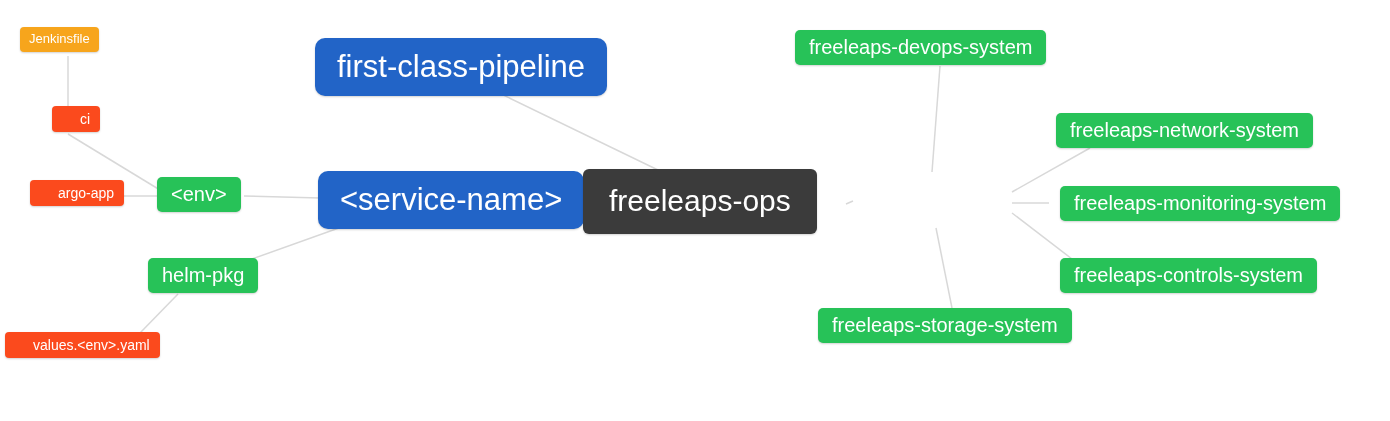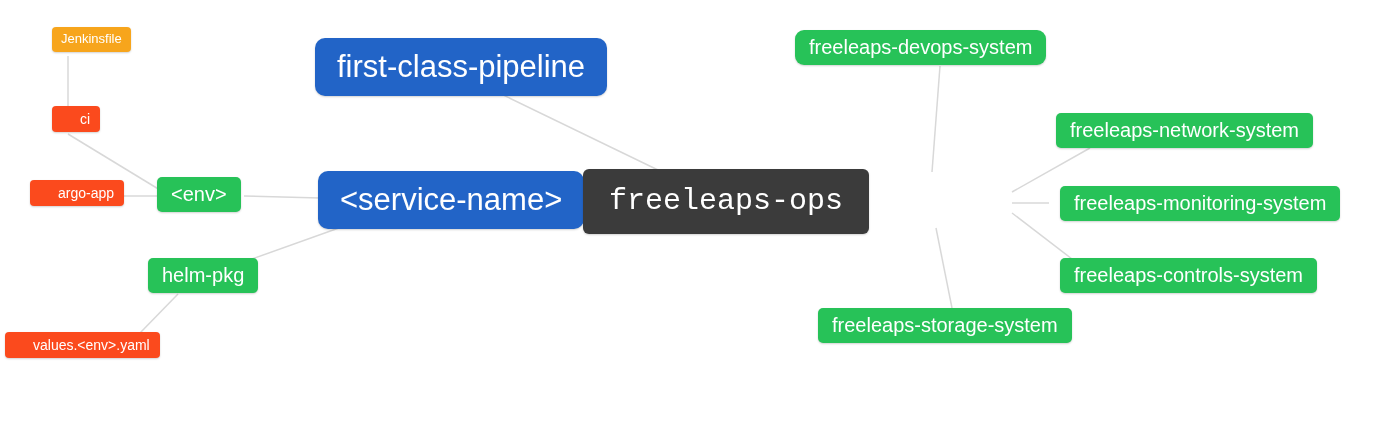--- a/index.html
+++ b/index.html
@@ -30,29 +30,29 @@
   .node {
     position: absolute;
     z-index: 2;
     color: var(--text_on_node, #ffffff);
     white-space: nowrap;
     border-radius: 5px;
     box-shadow: 0 1px 2px rgba(0,0,0,0.18);
     cursor: pointer;
     line-height: 1.15;
   }
-  .n-xl { font-size: 30px; padding: 15px 26px; border-radius: 6px; font-family: Liberation Mono, monospace; }
+  .n-xl { font-size: 30px; padding: 15px 26px; border-radius: 6px; }
   .n-lg { font-size: 31px; padding: 11px 22px; border-radius: 10px; }
   .n-md { font-size: 20px; padding: 6px 14px; }
   .n-sm { font-size: 14px; padding: 5px 10px; border-radius: 4px; }
   .n-xs { font-size: 13px; padding: 5px 9px;  border-radius: 4px; }
   .c-blue  { background: var(--blue,  #2264c7); }
   .c-green { background: var(--green, #27c258); }
   .c-red   { background: var(--red,   #fb4a1d); padding-left: 28px; }
-  .c-amber { background: var(--amber, #f7a51c); margin-left: 32px; }
+  .c-amber { background: var(--amber, #f7a51c); }
   .c-dark  { background: var(--dark,  #3b3b3b); }
 </style>
 </head>
 <body>
 
 <div class="canvas">
 
   <svg class="edges" viewBox="0 0 1390 421" xmlns="http://www.w3.org/2000/svg">
     <line x1="68" y1="56" x2="68" y2="106"></line>
     <line x1="68" y1="134" x2="160" y2="190"></line>
@@ -74,19 +74,19 @@
   <div class="node n-sm c-red" style="left:52px;  top:106px;">ci</div>
   <div class="node n-sm c-red" style="left:30px;  top:180px;">argo-app</div>
   <div class="node n-md c-green" style="left:157px; top:177px;">&lt;env&gt;</div>
   <div class="node n-md c-green" style="left:148px; top:258px;">helm-pkg</div>
   <div class="node n-sm c-red" style="left:5px;   top:332px;">values.&lt;env&gt;.yaml</div>
 
   <div class="node n-lg c-blue" style="left:315px; top:38px;">first-class-pipeline</div>
   <div class="node n-lg c-blue" style="left:318px; top:171px;">&lt;service-name&gt;</div>
   <div class="node n-xl c-dark" style="left:583px; top:169px;">freeleaps-ops</div>
 
-  <div class="node n-md c-green" style="left:795px;  top:30px;border-radius:9px;">freeleaps-devops-system</div>
+  <div class="node n-md c-green" style="left:795px;  top:30px;">freeleaps-devops-system</div>
   <div class="node n-md c-green" style="left:1056px; top:113px;">freeleaps-network-system</div>
   <div class="node n-md c-green" style="left:1048px; top:186px;margin-left:12px;">freeleaps-monitoring-system</div>
   <div class="node n-md c-green" style="left:1060px; top:258px;">freeleaps-controls-system</div>
   <div class="node n-md c-green" style="left:818px;  top:308px;">freeleaps-storage-system</div>
 
 </div>
 
 </body></html>

